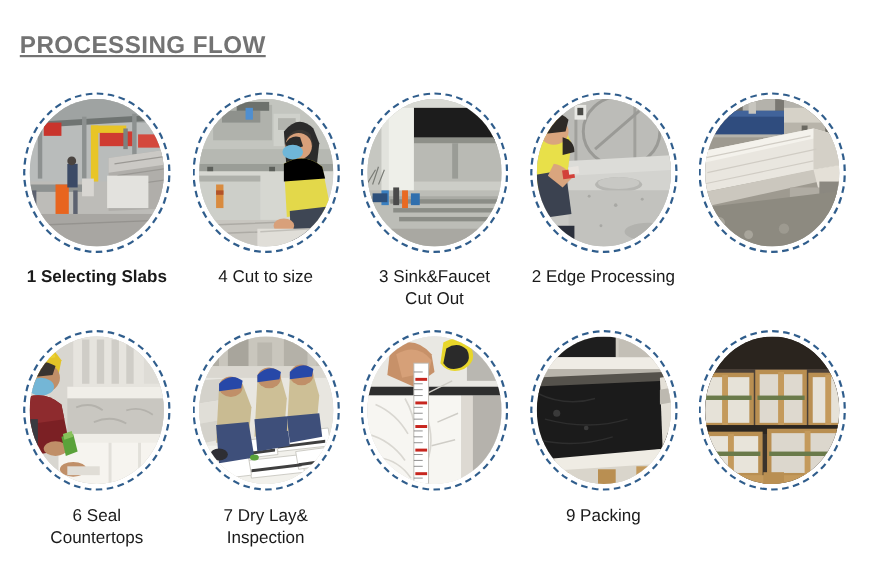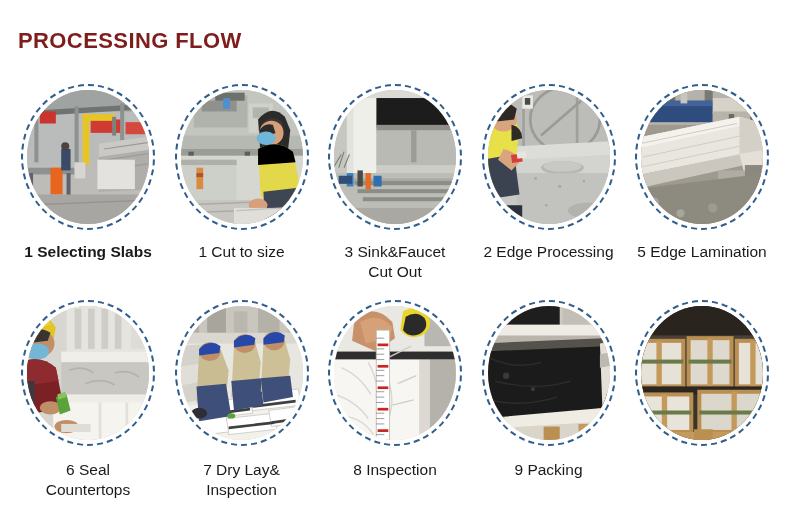--- a/index.html
+++ b/index.html
@@ -16,22 +16,23 @@
     color: #222222;
   }
 
   #page-title {
     position: absolute;
     left: 18px;
     top: 28px;
     font-size: 22px;
     font-weight: bold;
     letter-spacing: 0.4px;
-    color: #7f1d1d;
+    color: #737373;
     white-space: nowrap;
+    text-decoration: underline;
   }
 
   .flow-row {
     position: absolute;
     left: 0;
     width: 790px;
     display: flex;
     justify-content: space-between;
     padding: 0 18px;
     box-sizing: border-box;
@@ -150,21 +151,21 @@
           <ellipse cx="68" cy="36" rx="7" ry="5" fill="#6fb6d8"></ellipse>
           <path d="M62 44 q14 -8 26 2 l6 30 -30 4 Z" fill="#e3d84a"></path>
           <path d="M62 44 q14 -8 26 2 l2 8 -28 2 Z" fill="#ecе14f"></path>
           <path d="M66 76 l26 -3 3 27 -28 3 Z" fill="#3e4654"></path>
           <ellipse cx="62" cy="86" rx="7" ry="5" fill="#d8a07a"></ellipse>
           <rect x="44" y="88" width="56" height="12" fill="#e0ded8"></rect>
           <path d="M46 90 L100 87" stroke="#c2c0ba" stroke-width="1" fill="none"></path>
         </svg>
       </div>
     </div>
-    <div class="step-label">1 Cut to size</div>
+    <div class="step-label">4 Cut to size</div>
   </div>
 
   <div class="flow-step">
     <div class="photo-ring">
       <div class="photo">
         <svg viewBox="0 0 100 100" preserveAspectRatio="xMidYMid slice">
           <rect x="0" y="0" width="100" height="100" fill="#cccdc7"></rect>
           <rect x="0" y="0" width="100" height="14" fill="#d9dad4"></rect>
           <rect x="36" y="6" width="64" height="22" fill="#1c1c1c"></rect>
           <rect x="36" y="26" width="64" height="6" fill="#8e9089"></rect>
@@ -256,21 +257,20 @@
           <rect x="82" y="56" width="18" height="22" fill="#8b8880"></rect>
           <path d="M0 74 L100 62 L100 100 L0 100 Z" fill="#8d8a80"></path>
           <circle cx="14" cy="84" r="4" fill="#a8a59b"></circle>
           <circle cx="34" cy="92" r="3" fill="#a8a59b"></circle>
           <circle cx="58" cy="88" r="3.5" fill="#9d9a90"></circle>
           <circle cx="84" cy="94" r="4" fill="#a8a59b"></circle>
           <circle cx="6" cy="94" r="3" fill="#b5b2a8"></circle>
         </svg>
       </div>
     </div>
-    <div class="step-label">5 Edge Lamination</div>
   </div>
 </div>
 
 <div class="flow-row" id="flow-row-2">
 
   <div class="flow-step">
     <div class="photo-ring">
       <div class="photo">
         <svg viewBox="0 0 100 100" preserveAspectRatio="xMidYMid slice">
           <rect x="0" y="0" width="100" height="100" fill="#d8d6d0"></rect>
@@ -381,21 +381,20 @@
             <rect x="37" y="76" width="8" height="2"></rect>
             <rect x="37" y="92" width="8" height="2"></rect>
           </g>
           <g stroke="#6a6a6a" stroke-width="0.5">
             <path d="M36 24 L42 24 M36 32 L42 32 M36 36 L42 36 M36 40 L42 40 M36 48 L42 48 M36 52 L42 52 M36 56 L42 56 M36 64 L42 64 M36 68 L42 68 M36 72 L42 72 M36 80 L42 80 M36 84 L42 84 M36 88 L42 88 M36 96 L42 96"></path>
           </g>
           <path d="M46 38 L62 30 M52 58 L66 52 M48 74 L64 70" stroke="#cfcdc7" stroke-width="1" fill="none"></path>
         </svg>
       </div>
     </div>
-    <div class="step-label">8 Inspection</div>
   </div>
 
   <div class="flow-step">
     <div class="photo-ring">
       <div class="photo">
         <svg viewBox="0 0 100 100" preserveAspectRatio="xMidYMid slice">
           <rect x="0" y="0" width="100" height="100" fill="#d8d4cb"></rect>
           <rect x="0" y="0" width="100" height="18" fill="#cfcbc2"></rect>
           <rect x="14" y="0" width="44" height="14" fill="#1e1e1e"></rect>
           <rect x="60" y="2" width="30" height="14" fill="#c3bfb6"></rect>

